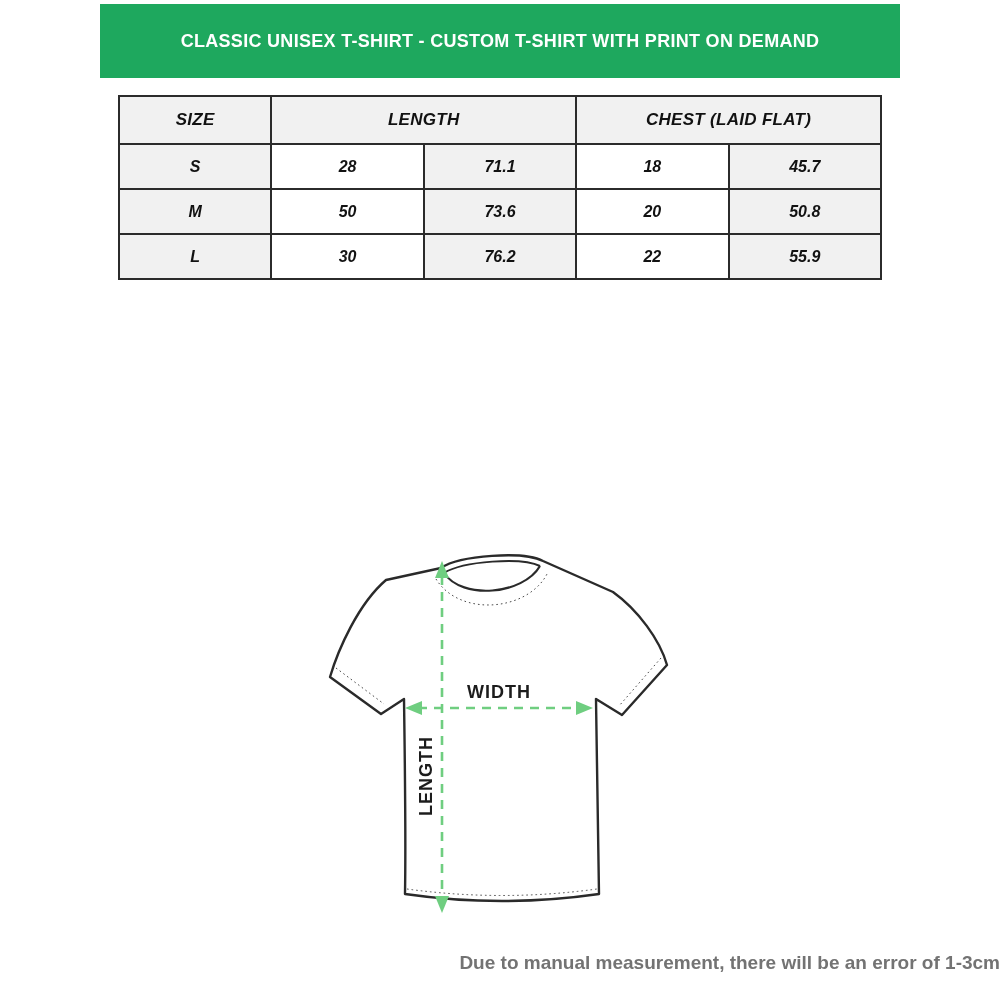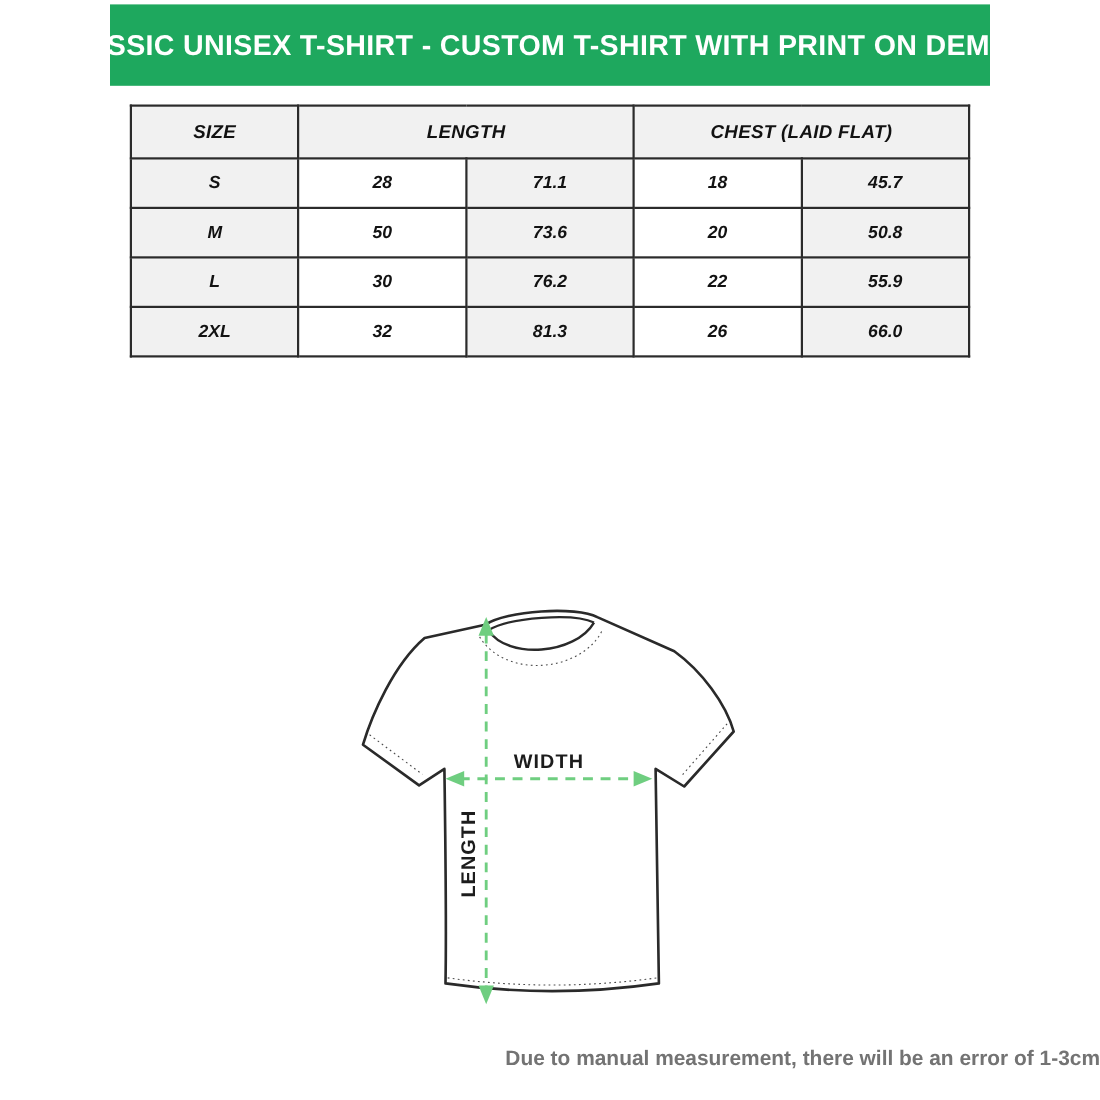--- a/index.html
+++ b/index.html
@@ -7,21 +7,21 @@
     width:1000px;height:1000px;position:relative;background:#ffffff;
     font-family:"Liberation Sans", sans-serif;font-weight:700;color:#111;
     overflow:hidden;
   }
   
   .banner{
     position:absolute;left:100px;top:4px;width:800px;height:74px;
     background:#1EA85E;display:flex;align-items:center;justify-content:center;
   }
   .banner-title{
-    color:#ffffff;font-size:26px;font-weight:700;letter-spacing:.3px;
+    color:#ffffff;font-size:18px;font-weight:700;letter-spacing:.3px;
     white-space:nowrap;
   }
   
   .chart-wrap{position:absolute;left:118px;top:95px;width:764px;}
   table.size-chart{
     border-collapse:collapse;width:100%;table-layout:fixed;
   }
   table.size-chart th, table.size-chart td{
     border:2px solid #2b2b2b;text-align:center;vertical-align:middle;
     font-weight:700;color:#121212;padding:0;font-style:italic;
@@ -77,27 +77,20 @@
         <td>20</td>
         <td>50.8</td>
       </tr>
       <tr>
         <td>L</td>
         <td>30</td>
         <td>76.2</td>
         <td>22</td>
         <td>55.9</td>
       </tr>
-      <tr>
-        <td>2XL</td>
-        <td>32</td>
-        <td>81.3</td>
-        <td>26</td>
-        <td>66.0</td>
-      </tr>
     </tbody>
   </table>
 </div>
 
 <svg class="diagram" viewBox="0 0 390 390" xmlns="http://www.w3.org/2000/svg">
 
   <g fill="#ffffff" stroke="#2a2a2a" stroke-width="2.4" stroke-linejoin="round">
     <path d="M 131 20
              C 150 7, 214 3, 233 13
              L 303 44

